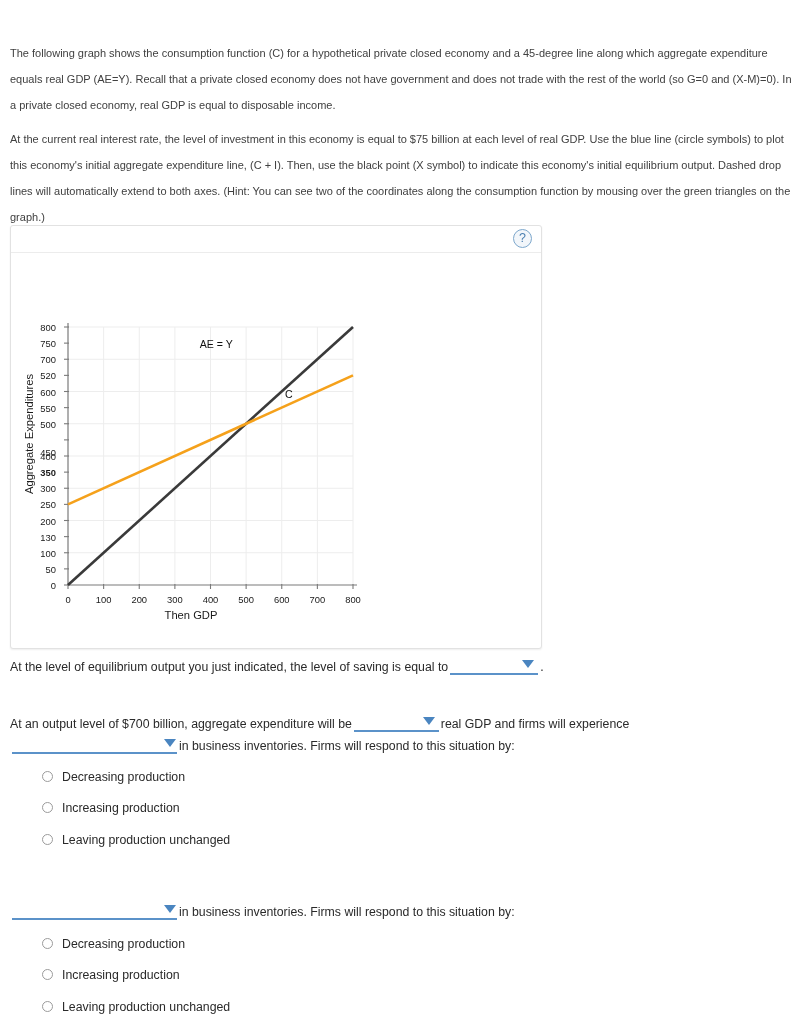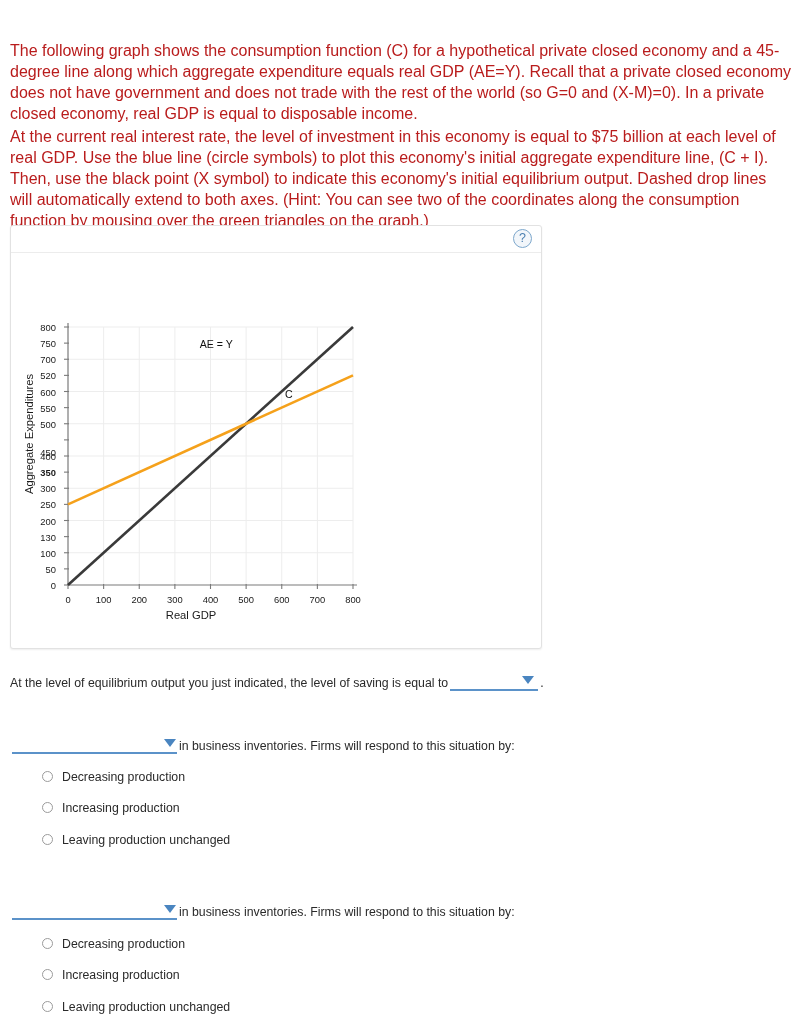--- a/index.html
+++ b/index.html
@@ -31,23 +31,23 @@
     font-weight: bold;
     color: #1a3c63;
     letter-spacing: -0.01em;
   }
 
   
   .para {
     position: absolute;
     left: 10px;
     width: 782px;
-    font-size: 16px;
-    line-height: 21px;
-    color: #b91c1c;
+    font-size: 11px;
+    line-height: 26px;
+    color: #404040;
   }
   #para1 { top: 40px; }
   #para2 { top: 126px; }
   .para b { font-weight: normal; }
 
   
   .graph-panel {
     position: absolute;
     left: 10px;
     top: 225px;
@@ -279,21 +279,21 @@
 
   <div class="graph-panel">
     <div class="graph-toolbar">
       <div class="help-icon">?</div>
     </div>
 
     <div class="plot-wrap">
 
       <div class="y-axis-title">Aggregate Expenditures</div>
 
-      <div class="x-axis-title">Real GDP</div>
+      <div class="x-axis-title">Then GDP</div>
 
       <div class="tick-y-wrap" id="yticks">
           <div class="tick-y" style="top: 332px;">0</div>
           <div class="tick-y" style="top: 315.875px;">50</div>
           <div class="tick-y" style="top: 299.75px;">100</div>
           <div class="tick-y" style="top: 283.625px;">130</div>
           <div class="tick-y" style="top: 267.5px;">200</div>
           <div class="tick-y" style="top: 251.375px;">250</div>
           <div class="tick-y" style="top: 235.25px;">300</div>
           <div class="tick-y" style="top: 219.125px; font-weight: bold;">350</div>
@@ -367,22 +367,23 @@
           <polyline points="57,332 342,74" fill="none" stroke="#3a3a3a" stroke-width="2.6" stroke-linecap="butt"></polyline>
           <polyline points="57,251.375 342,122.375" fill="none" stroke="#f5a11b" stroke-width="2.6" stroke-linecap="butt"></polyline>
         </svg>
 
       <div class="curve-label" id="label-ae" style="left: 188.625px; top: 84.7375px;">AE = Y</div>
       <div class="curve-label" id="label-c" style="left: 273.875px; top: 135.37px;">C</div>
 
     </div>
   </div>
 
-  <div class="qline" id="q1" style="top:672px;"><span>At the level of equilibrium output you just indicated, the level of saving is equal to</span><span class="dropdown dd-w1"><span></span><span class="dd-arrow"></span></span><span>.</span></div>
-
+  <div class="qline" id="q1" style="top:656px;"><span>At the level of equilibrium output you just indicated, the level of saving is equal to</span><span class="dropdown dd-w1"><span></span><span class="dd-arrow"></span></span><span>.</span></div>
+
+  <div class="qline" id="q2l1" style="top:713px;"><span>At an output level of $700 billion, aggregate expenditure will be</span><span class="dropdown dd-w2"><span></span><span class="dd-arrow"></span></span><span>real GDP and firms will experience</span></div>
 
   <div class="qline" id="q2l2" style="top:735px;left:10px;"><span class="dropdown dd-w3"><span></span><span class="dd-arrow left"></span></span><span>in business inventories. Firms will respond to this situation by:</span></div>
 
   <div class="radio-row" style="top:770px;"><span class="radio-circle"></span><span>Decreasing production</span></div>
   <div class="radio-row" style="top:801px;"><span class="radio-circle"></span><span>Increasing production</span></div>
   <div class="radio-row" style="top:833px;"><span class="radio-circle"></span><span>Leaving production unchanged</span></div>
 
 
   <div class="qline" id="q3l2" style="top:901px;left:10px;"><span class="dropdown dd-w3"><span></span><span class="dd-arrow left"></span></span><span>in business inventories. Firms will respond to this situation by:</span></div>
 

